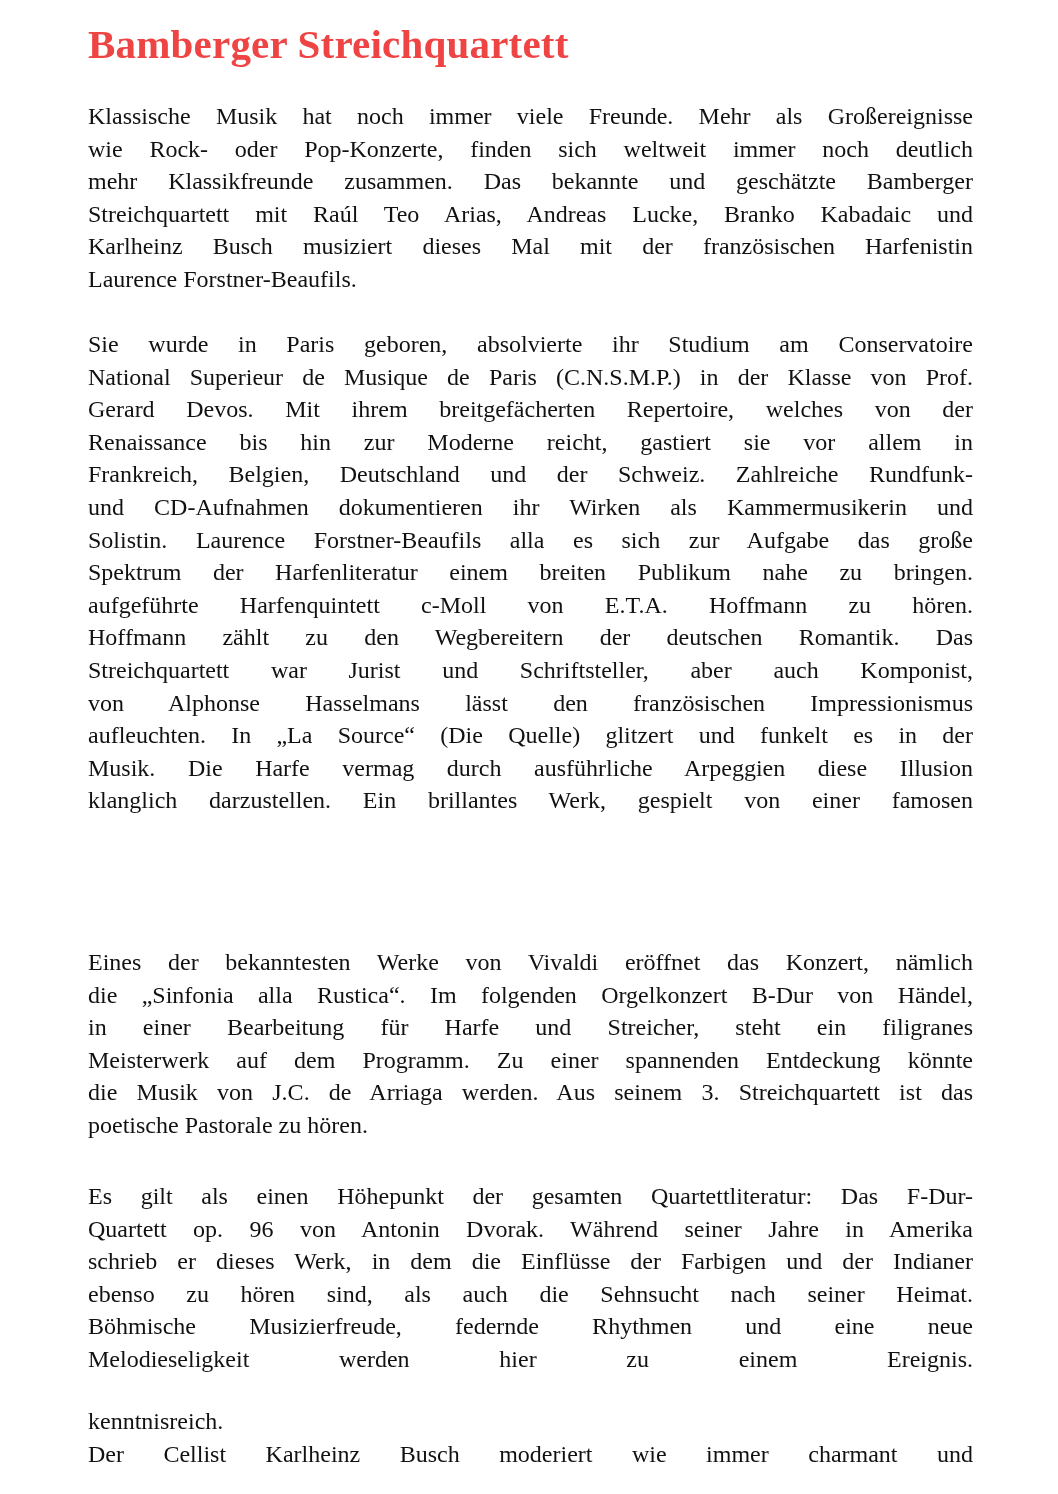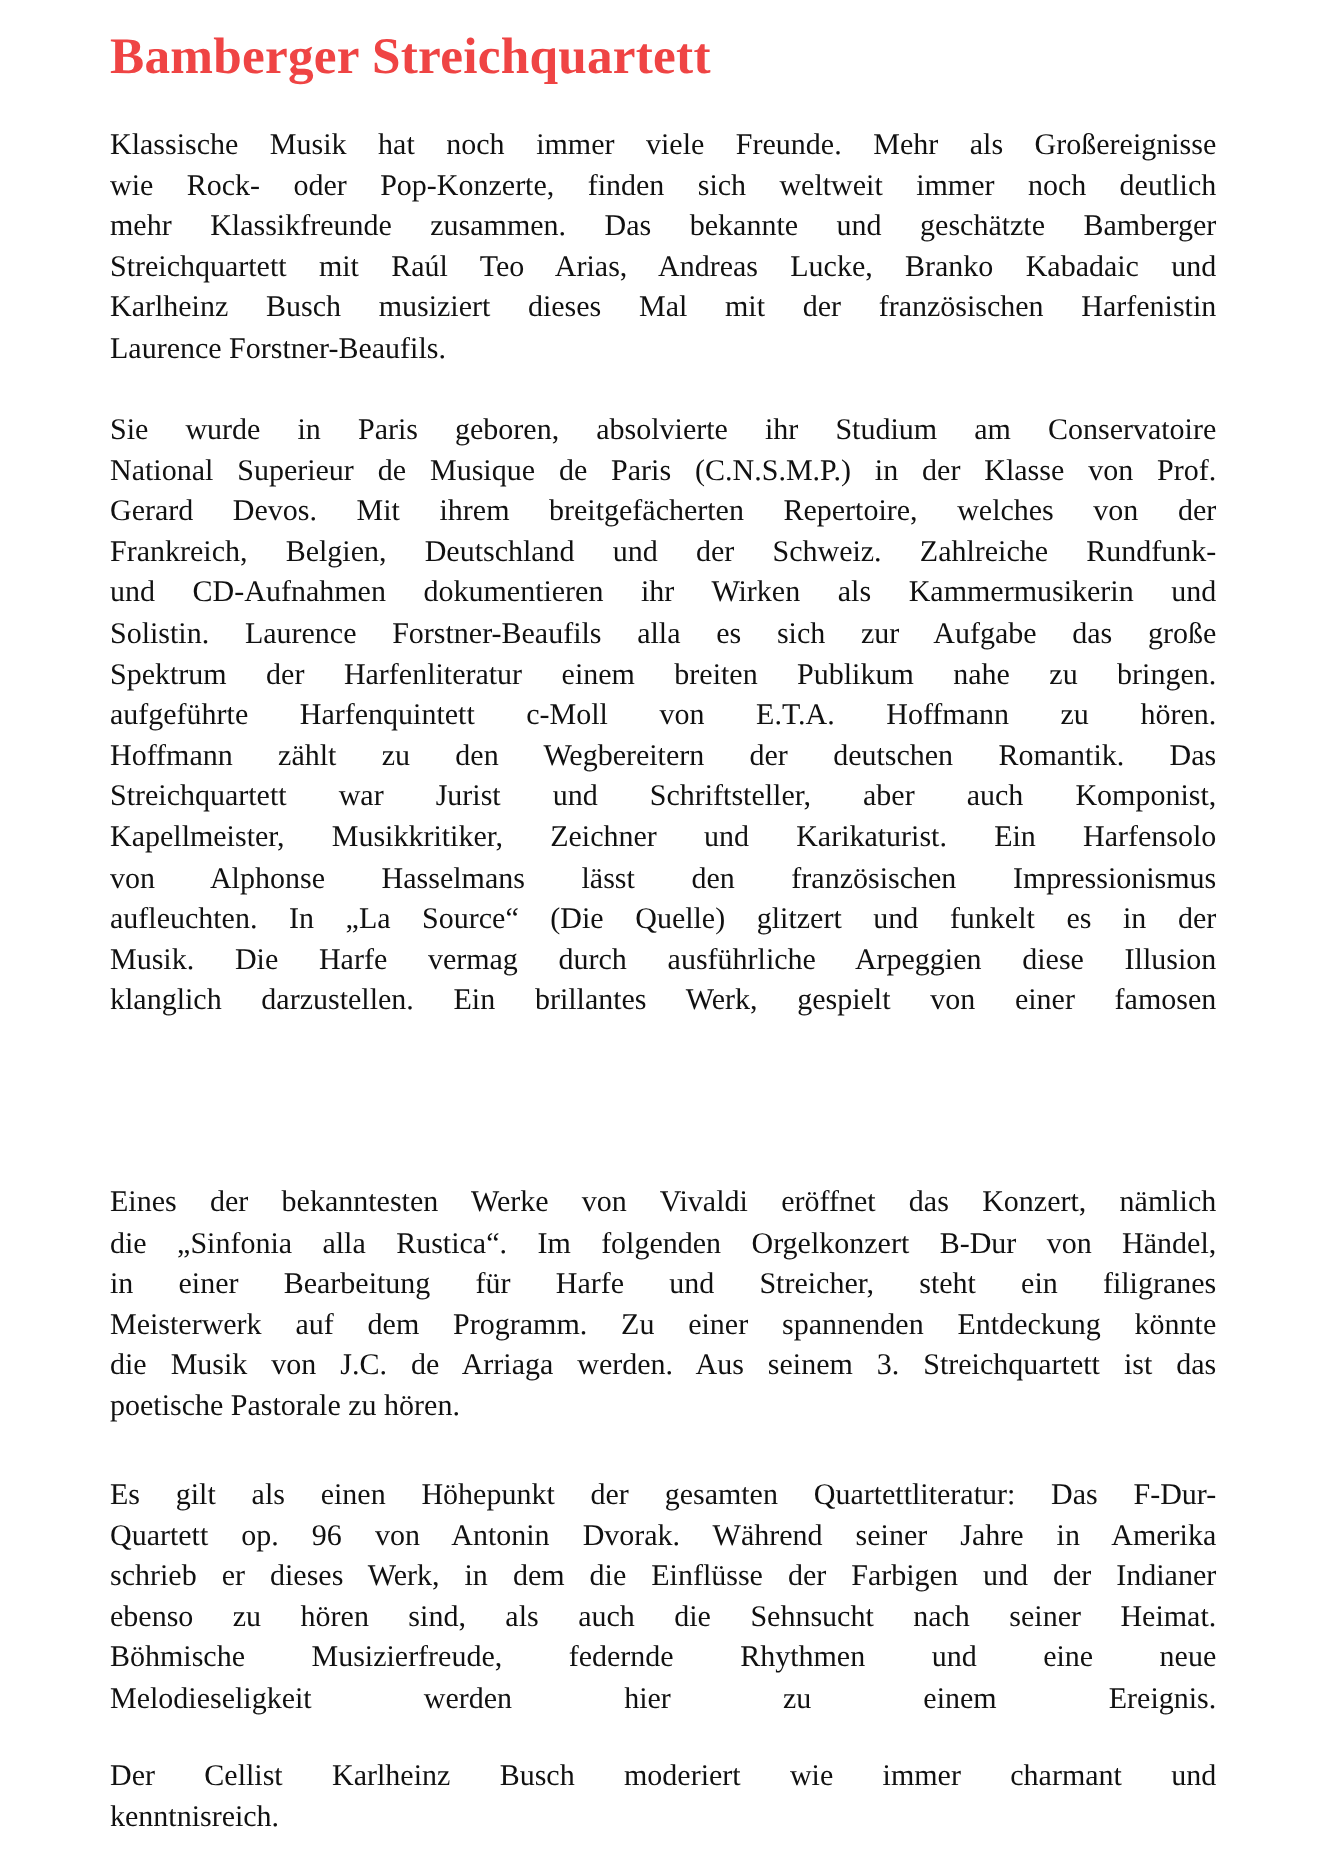--- a/index.html
+++ b/index.html
@@ -75,28 +75,28 @@
     <span class="line">mehr Klassikfreunde zusammen. Das bekannte und geschätzte Bamberger</span>
     <span class="line">Streichquartett mit Raúl Teo Arias, Andreas Lucke, Branko Kabadaic und</span>
     <span class="line">Karlheinz Busch musiziert dieses Mal mit der französischen Harfenistin</span>
     <span class="line last">Laurence Forstner-Beaufils.</span>
   </div>
 
   <div class="para" id="p2">
     <span class="line">Sie wurde in Paris geboren, absolvierte ihr Studium am Conservatoire</span>
     <span class="line">National Superieur de Musique de Paris (C.N.S.M.P.) in der Klasse von Prof.</span>
     <span class="line">Gerard Devos. Mit ihrem breitgefächerten Repertoire, welches von der</span>
+    <span class="line">Renaissance bis hin zur Moderne reicht, gastiert sie vor allem in</span>
     <span class="line">Frankreich, Belgien, Deutschland und der Schweiz. Zahlreiche Rundfunk-</span>
     <span class="line">und CD-Aufnahmen dokumentieren ihr Wirken als Kammermusikerin und</span>
     <span class="line">Solistin. Laurence Forstner-Beaufils alla es sich zur Aufgabe das große</span>
     <span class="line">Spektrum der Harfenliteratur einem breiten Publikum nahe zu bringen.</span>
     <span class="line">aufgeführte Harfenquintett c-Moll von E.T.A. Hoffmann zu hören.</span>
     <span class="line">Hoffmann zählt zu den Wegbereitern der deutschen Romantik. Das</span>
     <span class="line">Streichquartett war Jurist und Schriftsteller, aber auch Komponist,</span>
-    <span class="line">Kapellmeister, Musikkritiker, Zeichner und Karikaturist. Ein Harfensolo</span>
     <span class="line">von Alphonse Hasselmans lässt den französischen Impressionismus</span>
     <span class="line">aufleuchten. In „La Source“ (Die Quelle) glitzert und funkelt es in der</span>
     <span class="line">Musik. Die Harfe vermag durch ausführliche Arpeggien diese Illusion</span>
     <span class="line">klanglich darzustellen.  Ein brillantes Werk, gespielt von einer famosen</span>
   </div>
 
   <div class="para" id="p3">
     <span class="line">Eines der bekanntesten Werke von Vivaldi eröffnet das Konzert, nämlich</span>
     <span class="line">die „Sinfonia alla Rustica“. Im folgenden Orgelkonzert B-Dur von Händel,</span>
     <span class="line">in einer Bearbeitung für Harfe und Streicher, steht ein filigranes</span>
@@ -108,17 +108,17 @@
   <div class="para" id="p4">
     <span class="line">Es gilt als einen Höhepunkt der gesamten Quartettliteratur: Das F-Dur-</span>
     <span class="line">Quartett op. 96 von Antonin Dvorak. Während seiner Jahre in Amerika</span>
     <span class="line">schrieb er dieses Werk, in dem die Einflüsse der Farbigen und der Indianer</span>
     <span class="line">ebenso zu hören sind, als auch die Sehnsucht nach seiner Heimat.</span>
     <span class="line">Böhmische Musizierfreude, federnde Rhythmen und eine neue</span>
     <span class="line justify">Melodieseligkeit werden hier zu einem Ereignis.</span>
   </div>
 
   <div class="para" id="p5">
+    <span class="line last">kenntnisreich.</span>
     <span class="line">Der Cellist Karlheinz Busch moderiert wie immer charmant und</span>
-    <span class="line last">kenntnisreich.</span>
   </div>
 
 </div>
 
 </body></html>

